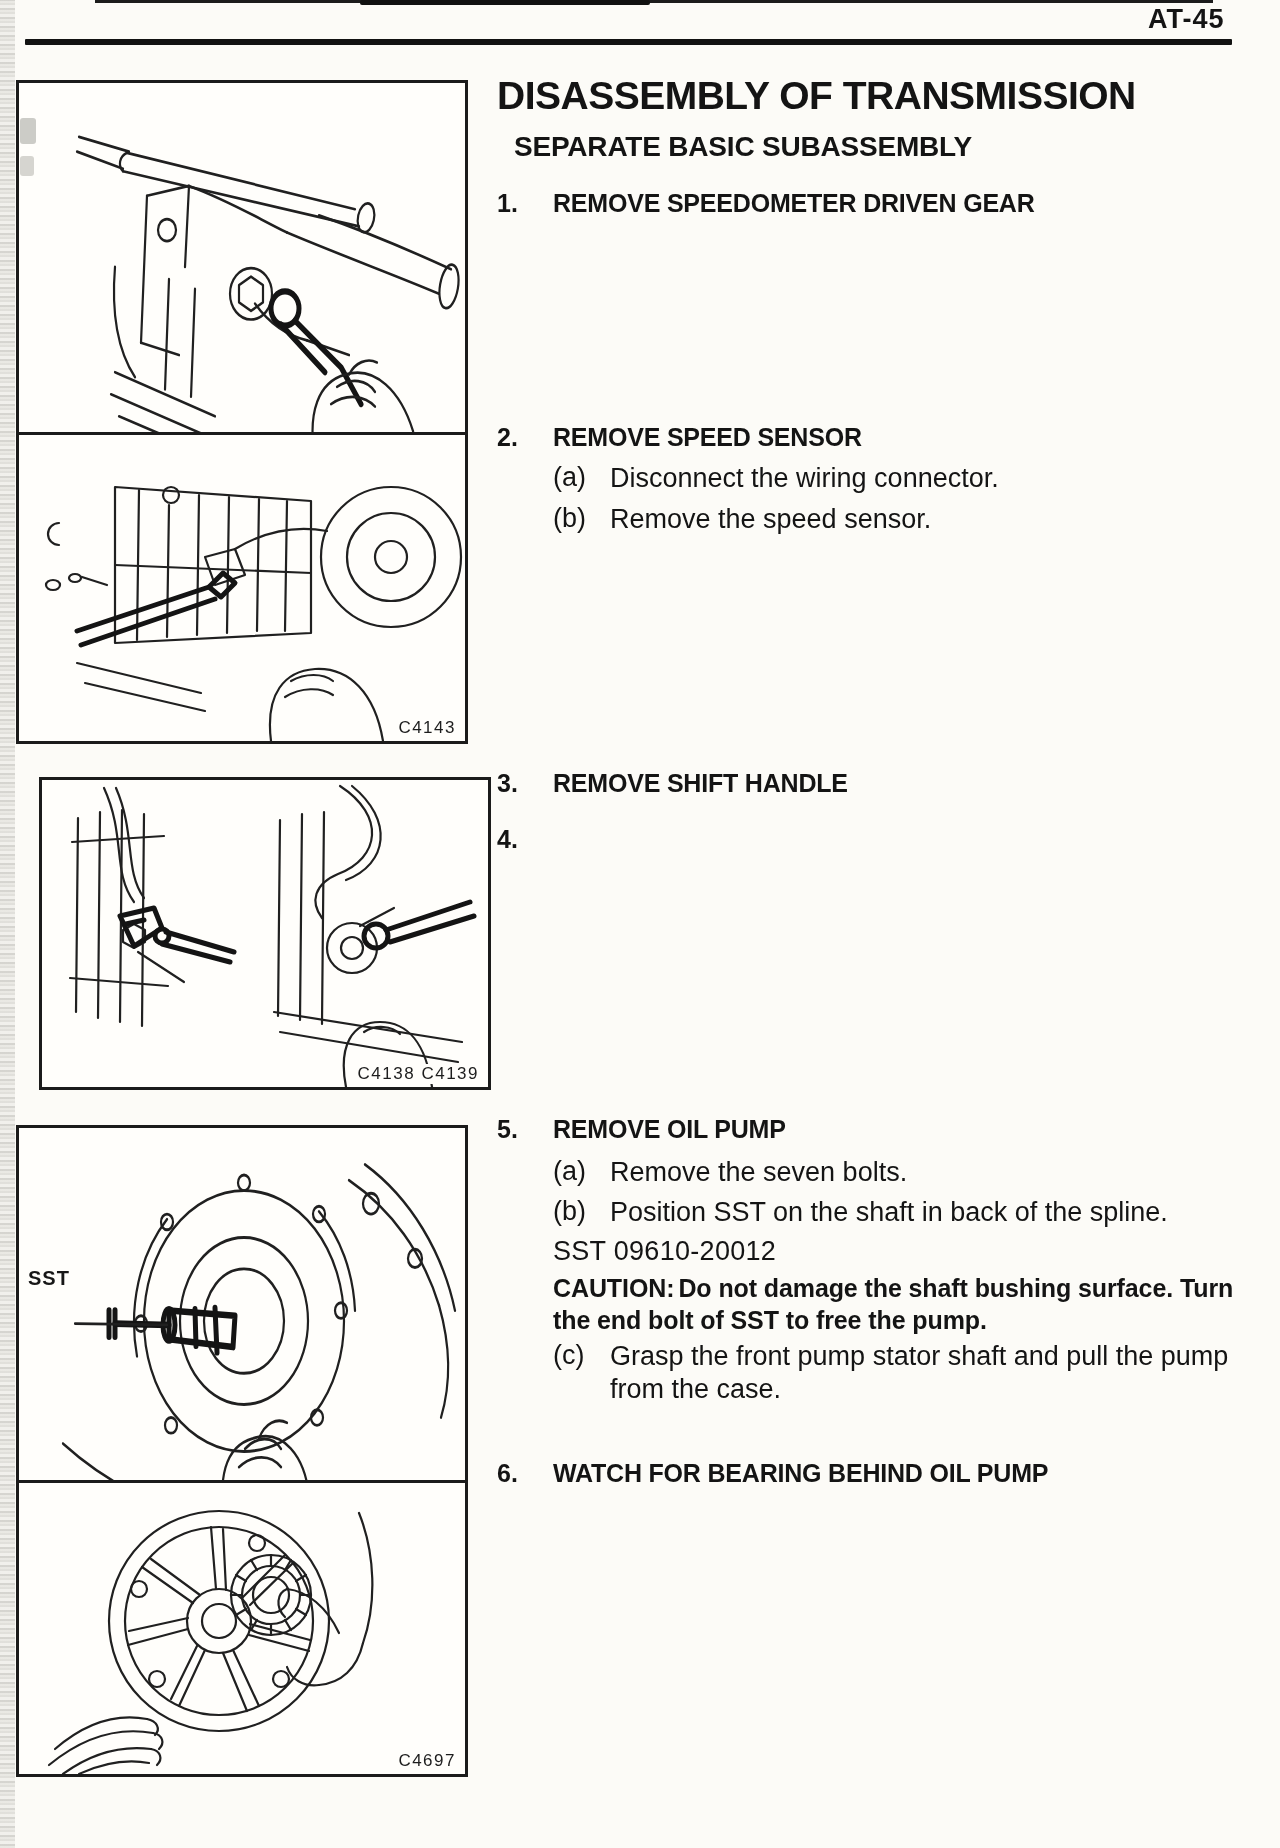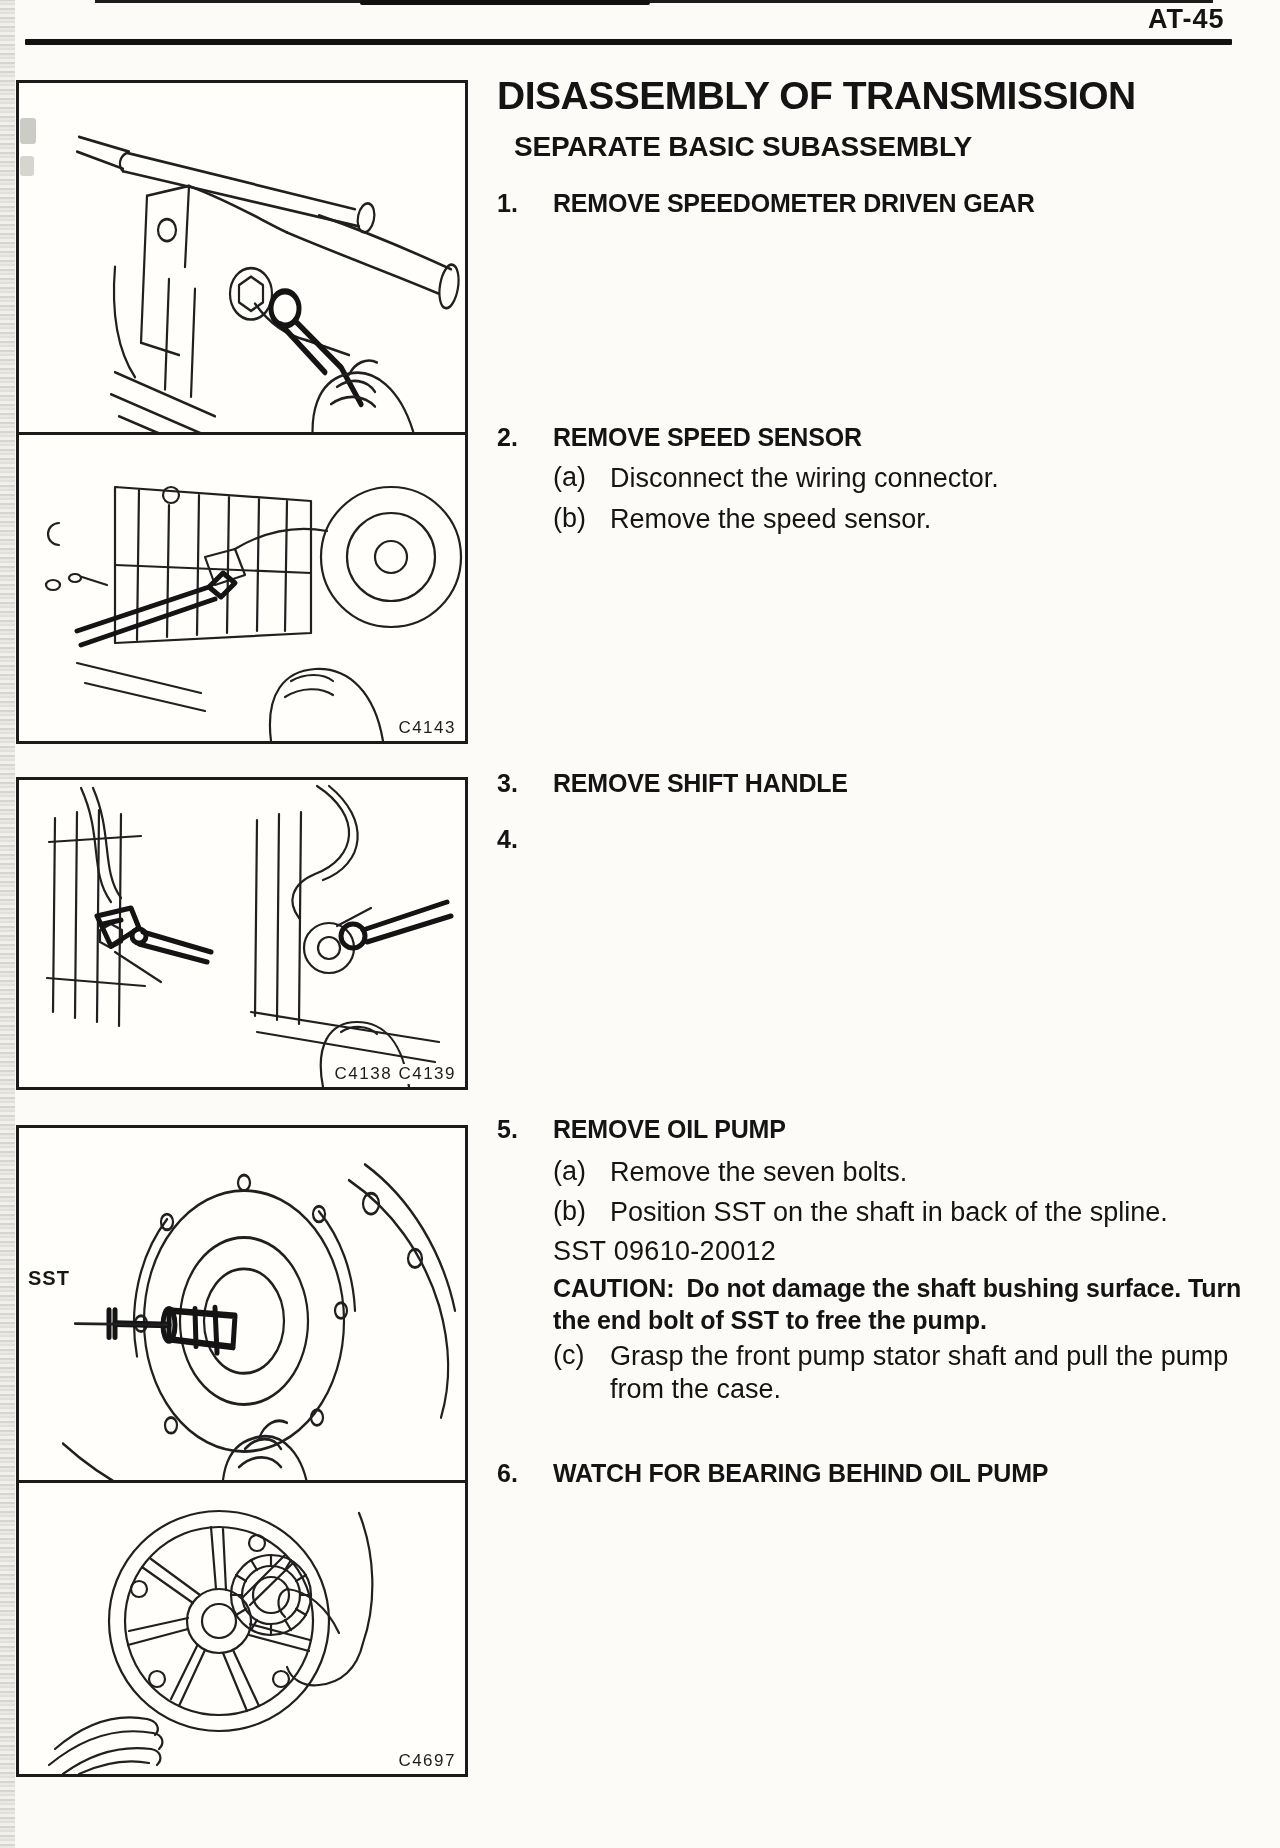--- a/index.html
+++ b/index.html
@@ -40,21 +40,21 @@
   .step-num   { width:56px; flex:none; font-size:25px; font-weight:700; }
   .step-label { font-size:25px; font-weight:700; letter-spacing:-.2px; white-space:nowrap; }
 
   .substep { position:absolute; left:553px; display:flex; align-items:flex-start; }
   .sub-id   { width:57px; flex:none; font-size:27px; }
   .sub-text { width:662px; font-size:27px; line-height:1.22; }
 
   .sst-line { position:absolute; left:553px; font-size:27px; letter-spacing:.3px; }
 
   .caution { position:absolute; left:553px; width:697px; font-size:25px; font-weight:700; line-height:1.28; letter-spacing:-.1px; }
-  .caution-label { margin-right:12px; }
+  .caution-label { margin-right:4px; }
 </style>
 </head>
 <body>
 
 <div class="page">
 
   <div class="scan-edge"></div>
   <div class="scan-top-line"></div>
   <div class="scan-top-blob"></div>
 
@@ -135,21 +135,21 @@
       </g>
       <g class="ln">
         <path d="M252,306 C246,258 266,236 296,234 C330,232 356,258 364,306"></path>
         <path d="M272,246 C286,238 304,238 314,246"></path>
         <path d="M266,262 C282,252 302,252 314,260"></path>
       </g>
     </svg>
     <span class="fig-code">C4143</span>
   </div>
 
-  <div class="figure" style="top:777px; height:313px;">
+  <div class="figure" style="top:777px; height:313px;margin-left:23px;">
     <svg viewBox="0 0 446 307" preserveAspectRatio="none">
       <g class="ln">
         <path d="M36,38 L34,232"></path>
           <path d="M58,32 L56,238"></path>
           <path d="M80,30 L78,242"></path>
           <path d="M102,34 L100,246"></path>
         <path d="M30,62 L122,56"></path>
           <path d="M28,198 L126,206"></path>
         <path d="M62,8 C84,56 70,92 92,122"></path>
           <path d="M74,8 C94,54 82,90 102,118"></path>

